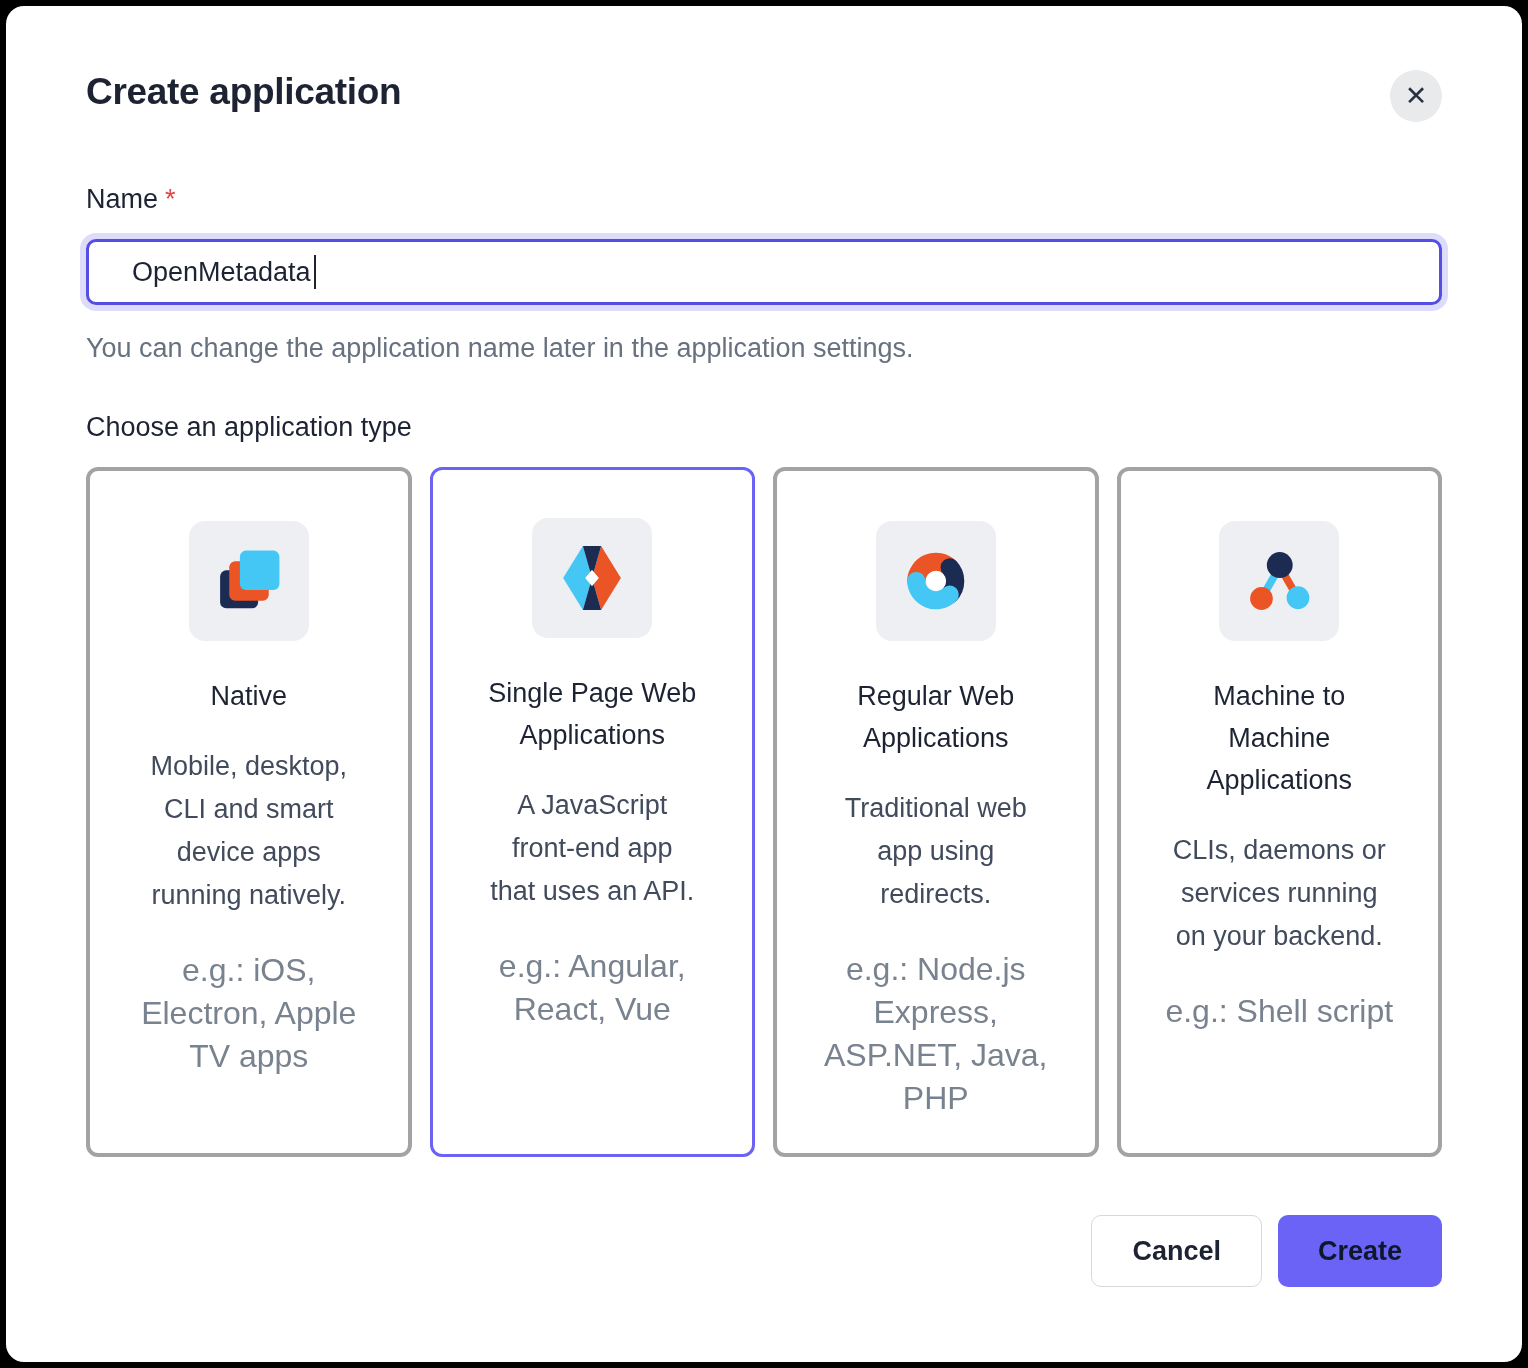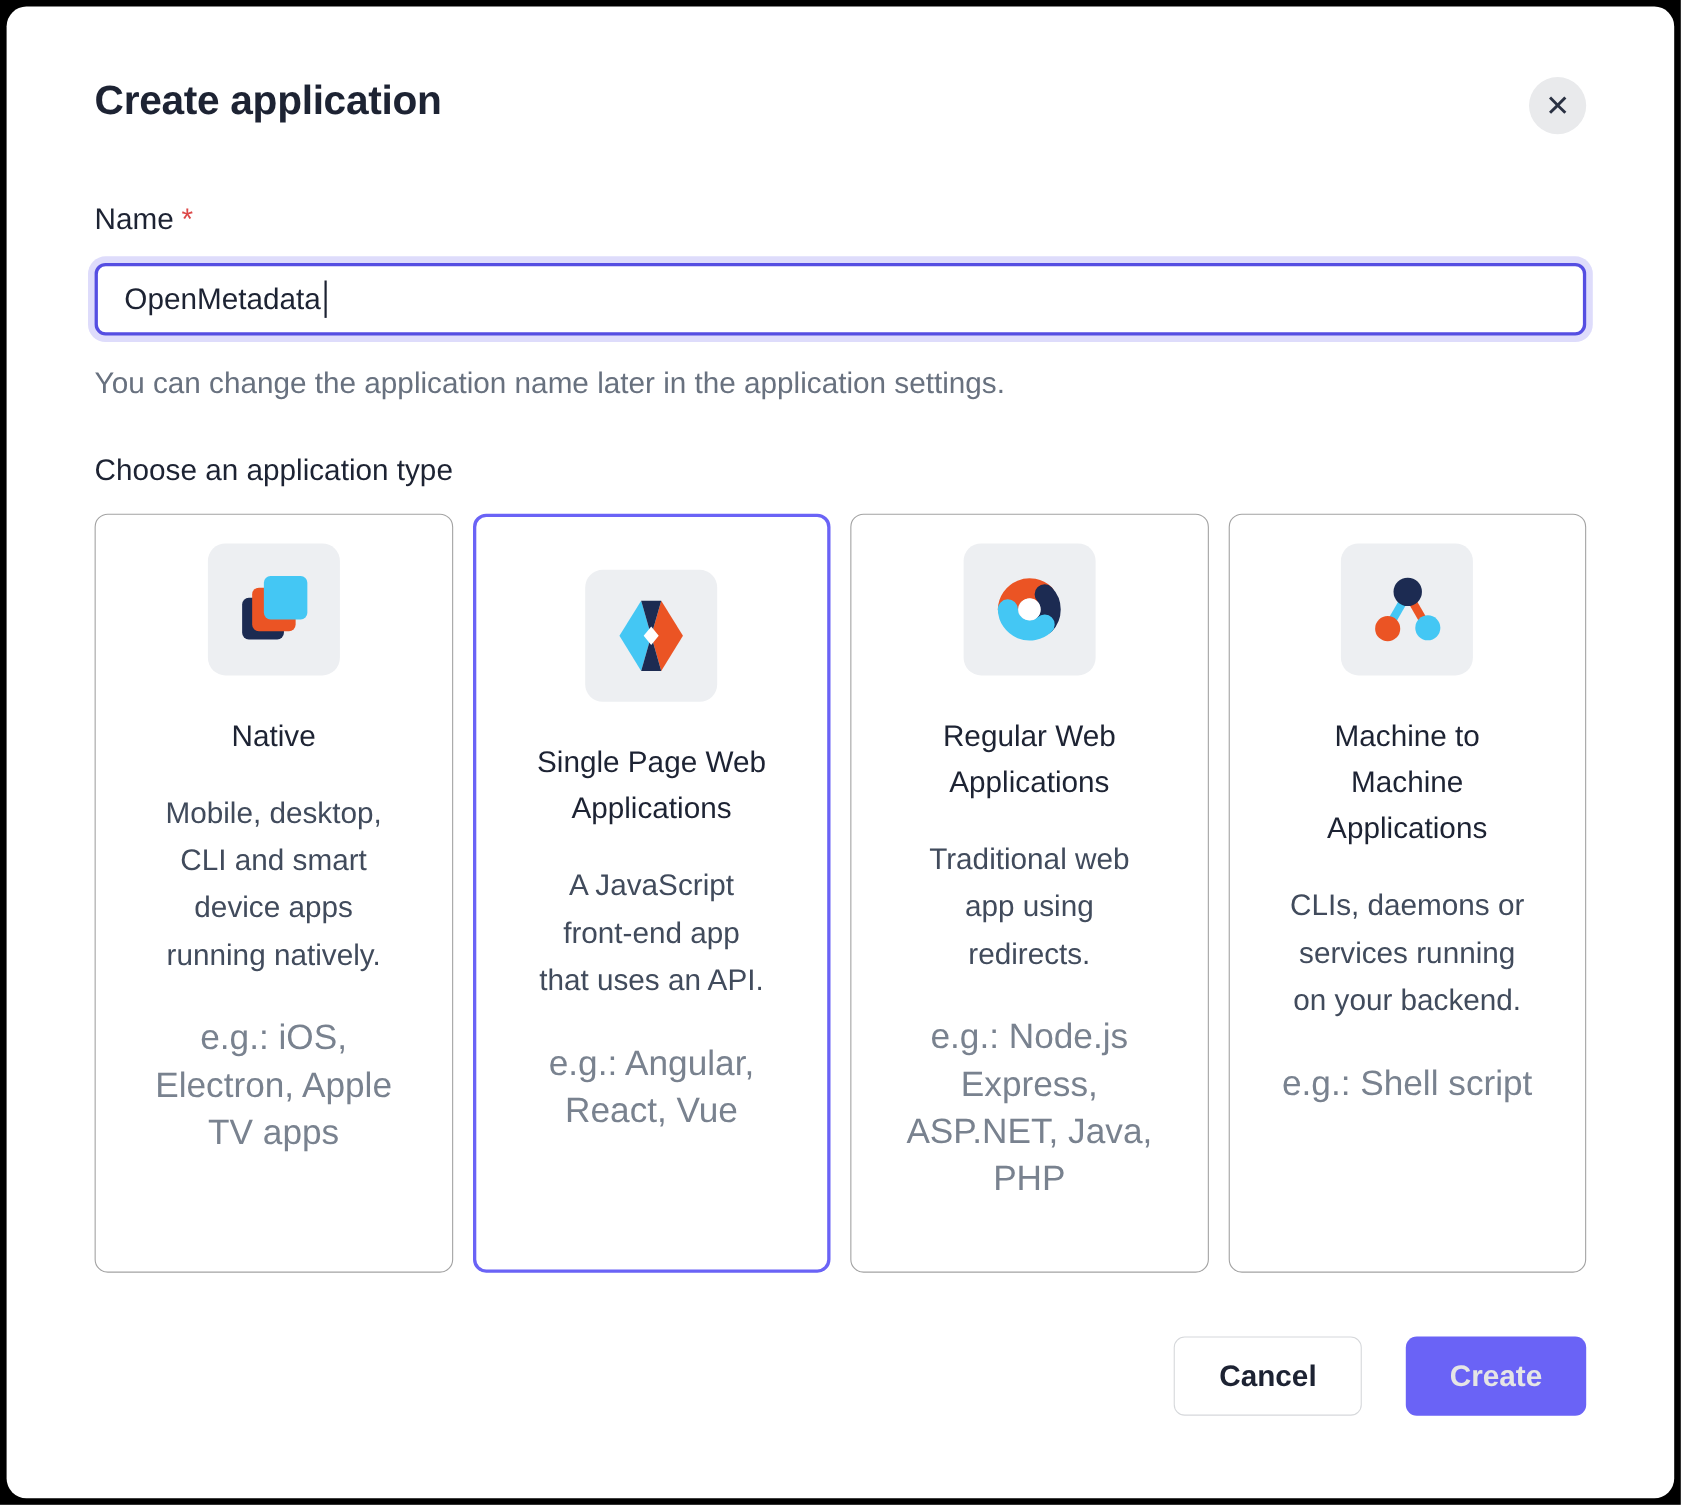--- a/index.html
+++ b/index.html
@@ -36,48 +36,48 @@
     margin-top:0;padding:0;
   }
   .close-btn span{font-size:27px;color:#2a3142;line-height:1;}
   .field{margin-top:62px;}
   .field-label{font-size:27px;font-weight:500;color:var(--title-text);margin-top:46px;}
   .req{color:var(--required-red);margin-left:7px;font-weight:500;}
   .textbox{
     margin-top:24px;height:66px;background:#fff;
     border:3px solid var(--accent-strong);border-radius:10px;
     box-shadow:0 0 0 6px var(--focus-ring);
-    display:flex;align-items:center;padding:0 24px;
+    display:flex;align-items:center;padding:0 43px;
     font-size:27px;color:var(--title-text);cursor:text;
   }
   .caret{width:2px;height:34px;background:#1d2333;margin-left:3px;}
   .helper{margin:28px 0 0;font-size:27px;color:var(--helper-text);}
   .section-label{margin-top:48px;font-size:27px;font-weight:500;color:var(--title-text);}
   .cards{margin-top:24px;display:grid;grid-template-columns:repeat(4,1fr);gap:18px;}
   .type-card{
-    height:690px;background:#fff;border:1px solid #a3a3a3;border-radius:12px;
-    padding:26px 20px 0;text-align:center;cursor:pointer;
+    height:690px;background:#fff;border:4px solid #a3a3a3;border-radius:12px;
+    padding:50px 20px 0;text-align:center;cursor:pointer;
   }
   .type-card.selected{border:3px solid var(--accent);padding:48px 18px 0;}
   .icon-tile{
     width:120px;height:120px;border-radius:16px;background:#edeff2;
     margin:0 auto;display:flex;align-items:center;justify-content:center;
   }
   .icon-tile svg{width:76px;height:76px;display:block;}
   .card-title{margin-top:34px;font-size:27px;line-height:42px;font-weight:500;
     color:var(--title-text);white-space:pre-line;}
   .card-desc{margin-top:28px;font-size:27px;line-height:43px;
     color:var(--body-text);white-space:pre-line;}
   .card-example{margin-top:32px;font-size:32px;line-height:43px;
     color:var(--muted-text);white-space:pre-line;}
   .footer{margin-top:58px;display:flex;justify-content:flex-end;gap:16px;}
   .btn{height:72px;border-radius:10px;font-size:27px;padding:0 40px;
     font-family:inherit;cursor:pointer;font-weight:bold;}
   .btn-secondary{background:#fff;border:1px solid #d6d8db;color:var(--title-text);}
-  .btn-primary{background:var(--accent);border:none;color:#e5e5e5;margin-left:24px;}
+  .btn-primary{background:var(--accent);border:none;color:#0f172a;}
 </style>
 </head>
 <body>
 
 <div class="modal">
 
   <div class="modal-header">
     <h1 class="modal-title">Create application</h1>
     <button class="close-btn">
       <span>✕</span>

